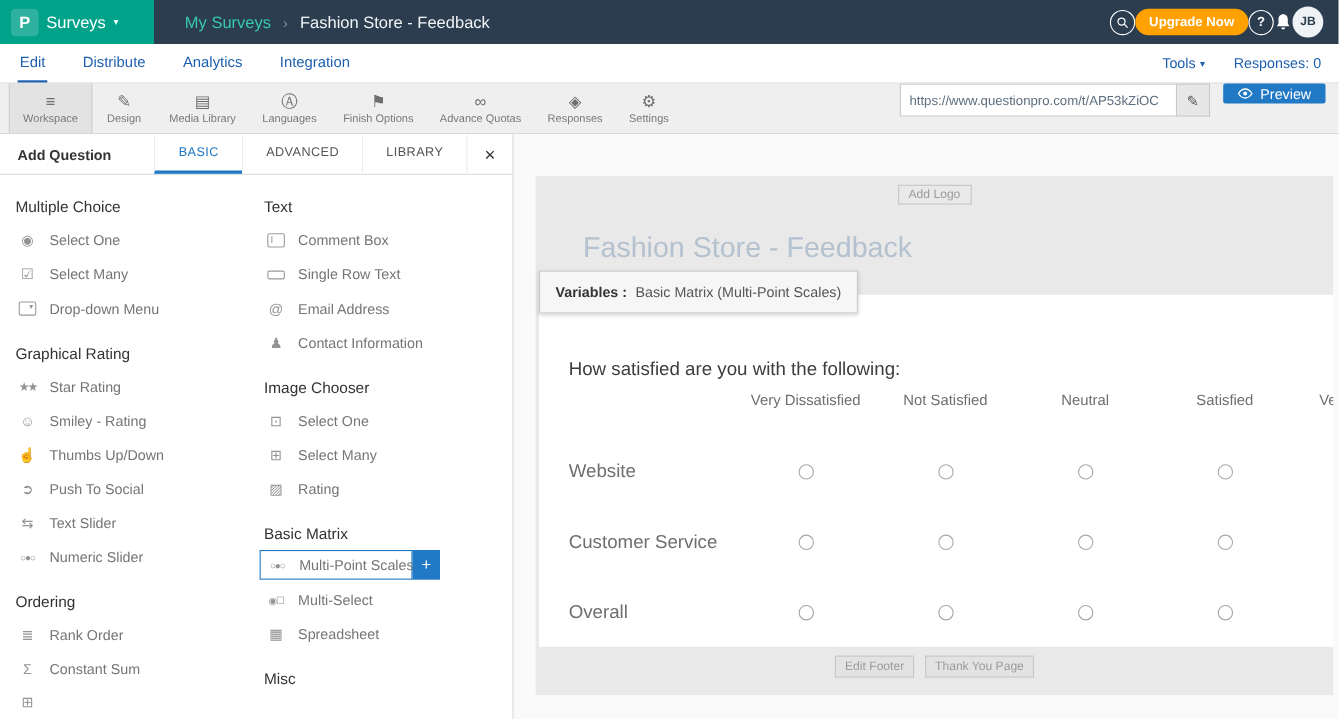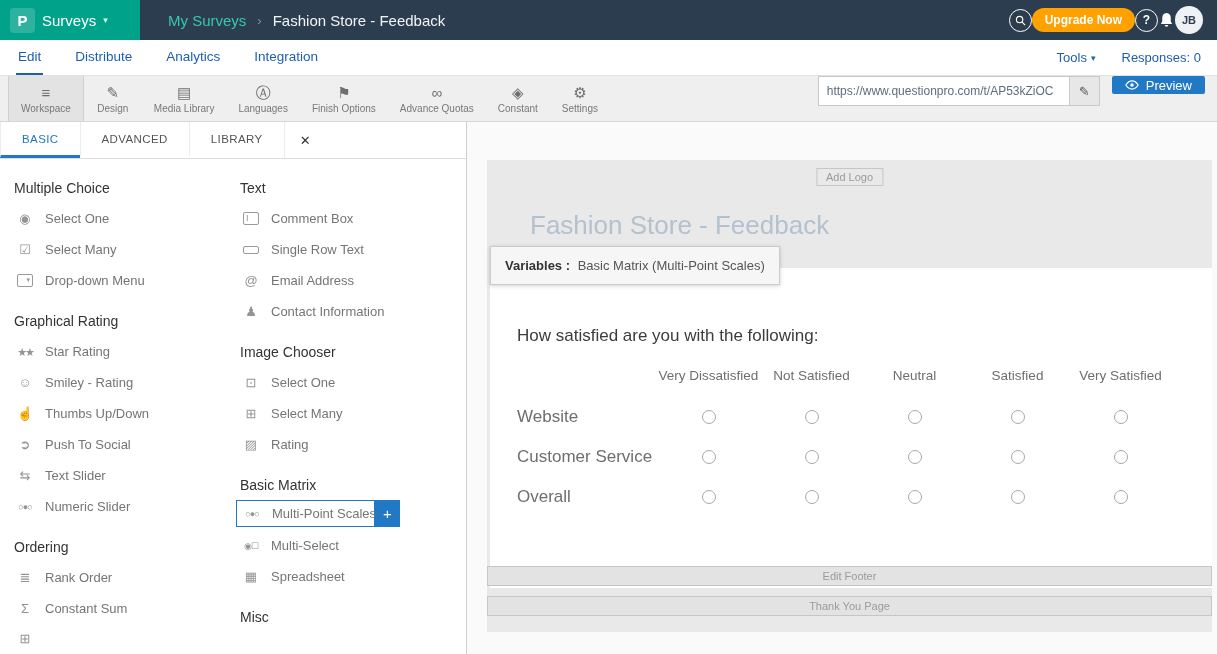--- a/index.html
+++ b/index.html
@@ -70,26 +70,26 @@
   
   .canvas { flex:1; position:relative; background:#fafafa; }
   .survey-block { position:absolute; left:20px; right:5px; top:38px; bottom:22px; background:#e9e9e9; }
   .add-logo { position:absolute; top:8px; left:50%; transform:translateX(-50%); border:1px solid #c6c6c6; background:transparent; color:#9b9b9b; font-size:11px; padding:2px 9px; cursor:pointer; font-family:inherit; }
   .survey-title { position:absolute; top:50px; left:43px; font-size:26px; color:#b4c1ce; }
   .preview-banner { position:absolute; left:3px; top:86px; background:#f6f6f6; border:1px solid #cbcbcb; box-shadow:0 1px 4px rgba(0,0,0,.18); padding:11px 14px; font-size:13px; color:#555; white-space:nowrap; z-index:2; }
   .pb-label { font-weight:bold; color:#333; }
   .pb-value { margin-left:4px; }
   .qcard { position:absolute; left:3px; right:0; top:108px; bottom:44px; background:#fff; padding:58px 0 0 27px; overflow:hidden; }
   .question { font-size:17px; color:#3c3c3c; }
-  .matrix { margin-top:22px; display:grid; grid-template-columns:140px repeat(5,103px); }
+  .matrix { margin-top:10px; display:grid; grid-template-columns:140px repeat(5,103px);gap:24px; }
   .m-head { text-align:center; color:#6e6e6e; font-size:13.5px; padding-bottom:14px; }
   .m-rowlabel { color:#6e6e6e; font-size:17px; height:40px; display:flex; align-items:center; }
   .m-radiocell { height:40px; display:flex; align-items:center; justify-content:center; }
   .radio { width:14px; height:14px; border:1px solid #a8a8a8; border-radius:50%; background:#fff; cursor:pointer; }
-  .block-footer { position:absolute; left:0; right:0; bottom:16px; display:flex; justify-content:center; gap:10px;flex-direction:column; }
+  .block-footer { position:absolute; left:0; right:0; bottom:16px; display:flex; justify-content:center; gap:10px; }
   .bf-btn { border:1px solid #c6c6c6; background:#e3e3e3; color:#9b9b9b; font-size:11px; padding:3px 8px; cursor:pointer; font-family:inherit; }
 </style>
 </head>
 <body>
 
 <header class="topbar">
   <div class="brand">
     <div class="logo">P</div>
     <span class="brand-label">Surveys</span>
     <span class="caret">▾</span>
@@ -152,21 +152,21 @@
   <div class="tb-item">
     <span class="ticon">⚑</span>
     <span class="tlabel">Finish Options</span>
   </div>
   <div class="tb-item">
     <span class="ticon">∞</span>
     <span class="tlabel">Advance Quotas</span>
   </div>
   <div class="tb-item">
     <span class="ticon">◈</span>
-    <span class="tlabel">Constant</span>
+    <span class="tlabel">Responses</span>
   </div>
   <div class="tb-item">
     <span class="ticon">⚙</span>
     <span class="tlabel">Settings</span>
   </div>
   <div class="toolbar-right">
     <div class="url-group">
       <input class="url-input" readonly="" value="https://www.questionpro.com/t/AP53kZiOC" style="">
       <span class="pencil-btn">
           <span>✎</span>
@@ -179,20 +179,21 @@
         </svg>
       <span>Preview</span>
     </button>
   </div>
 </div>
 
 <div class="content">
 
   <aside class="panel">
     <div class="panel-header">
+      <div class="panel-title">Add Question</div>
       <div class="ptab active">BASIC</div>
       <div class="ptab">ADVANCED</div>
       <div class="ptab">LIBRARY</div>
       <div class="panel-close">
           <span>✕</span>
         </div>
     </div>
     <div class="panel-body">
 
       <div class="pcol">

